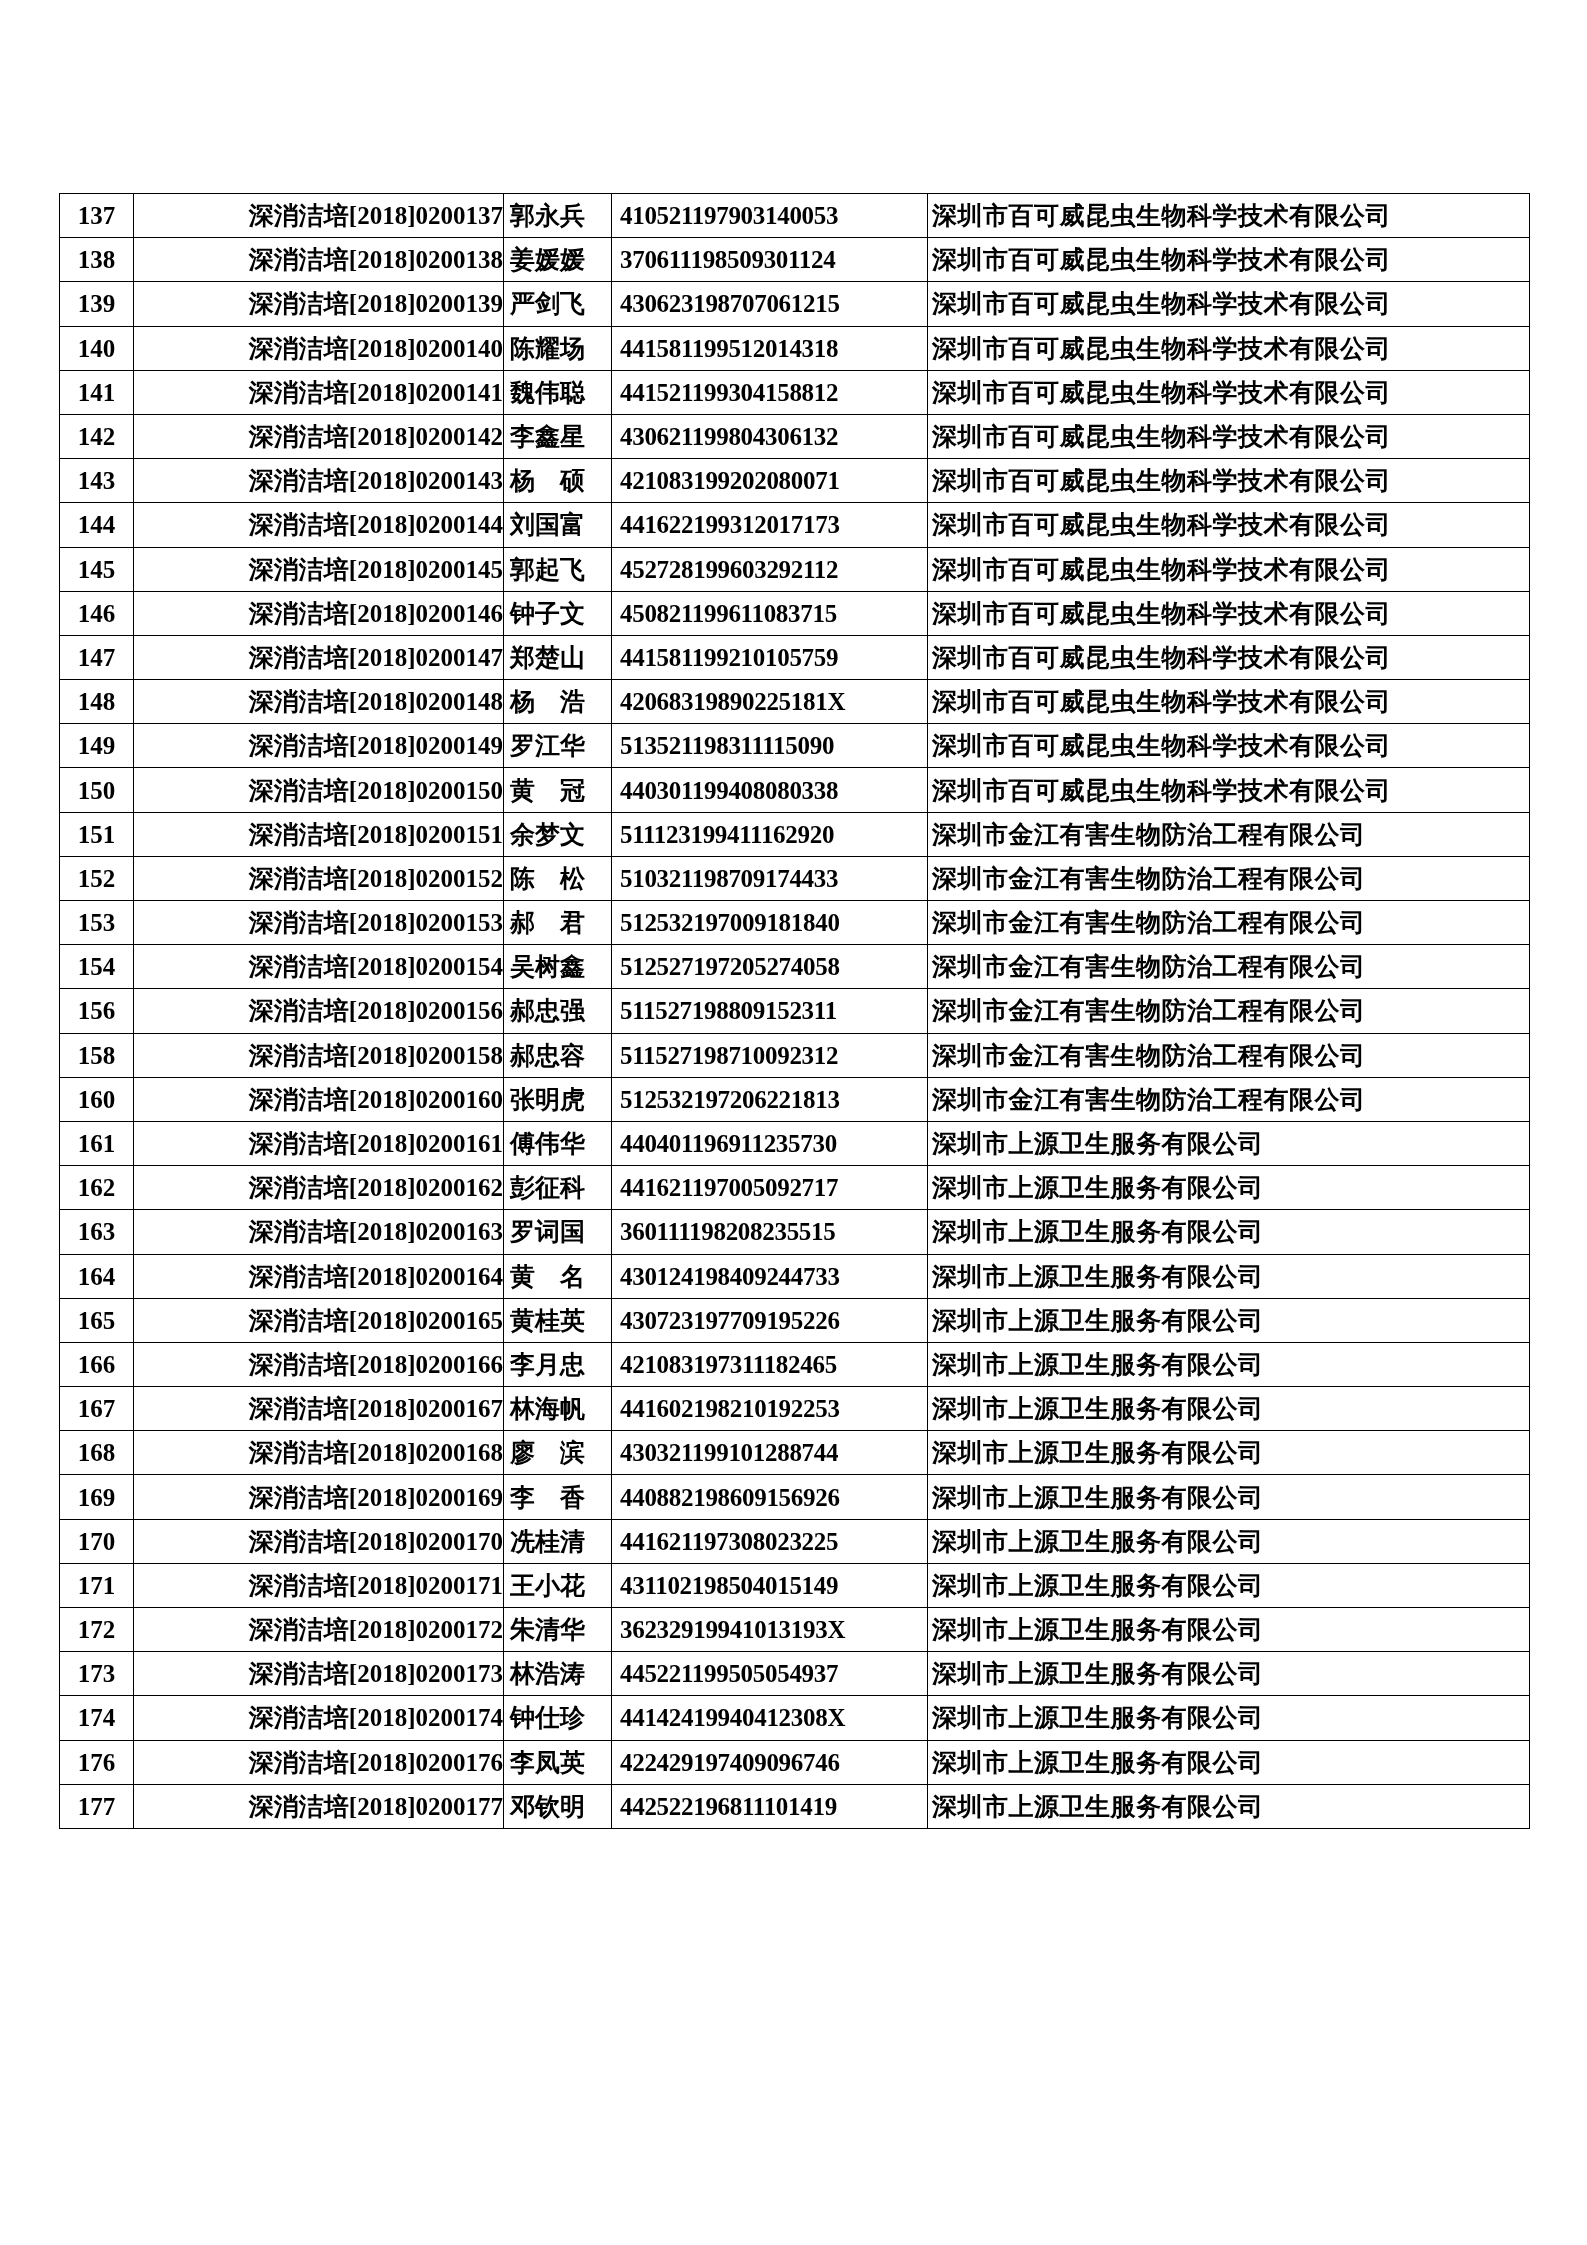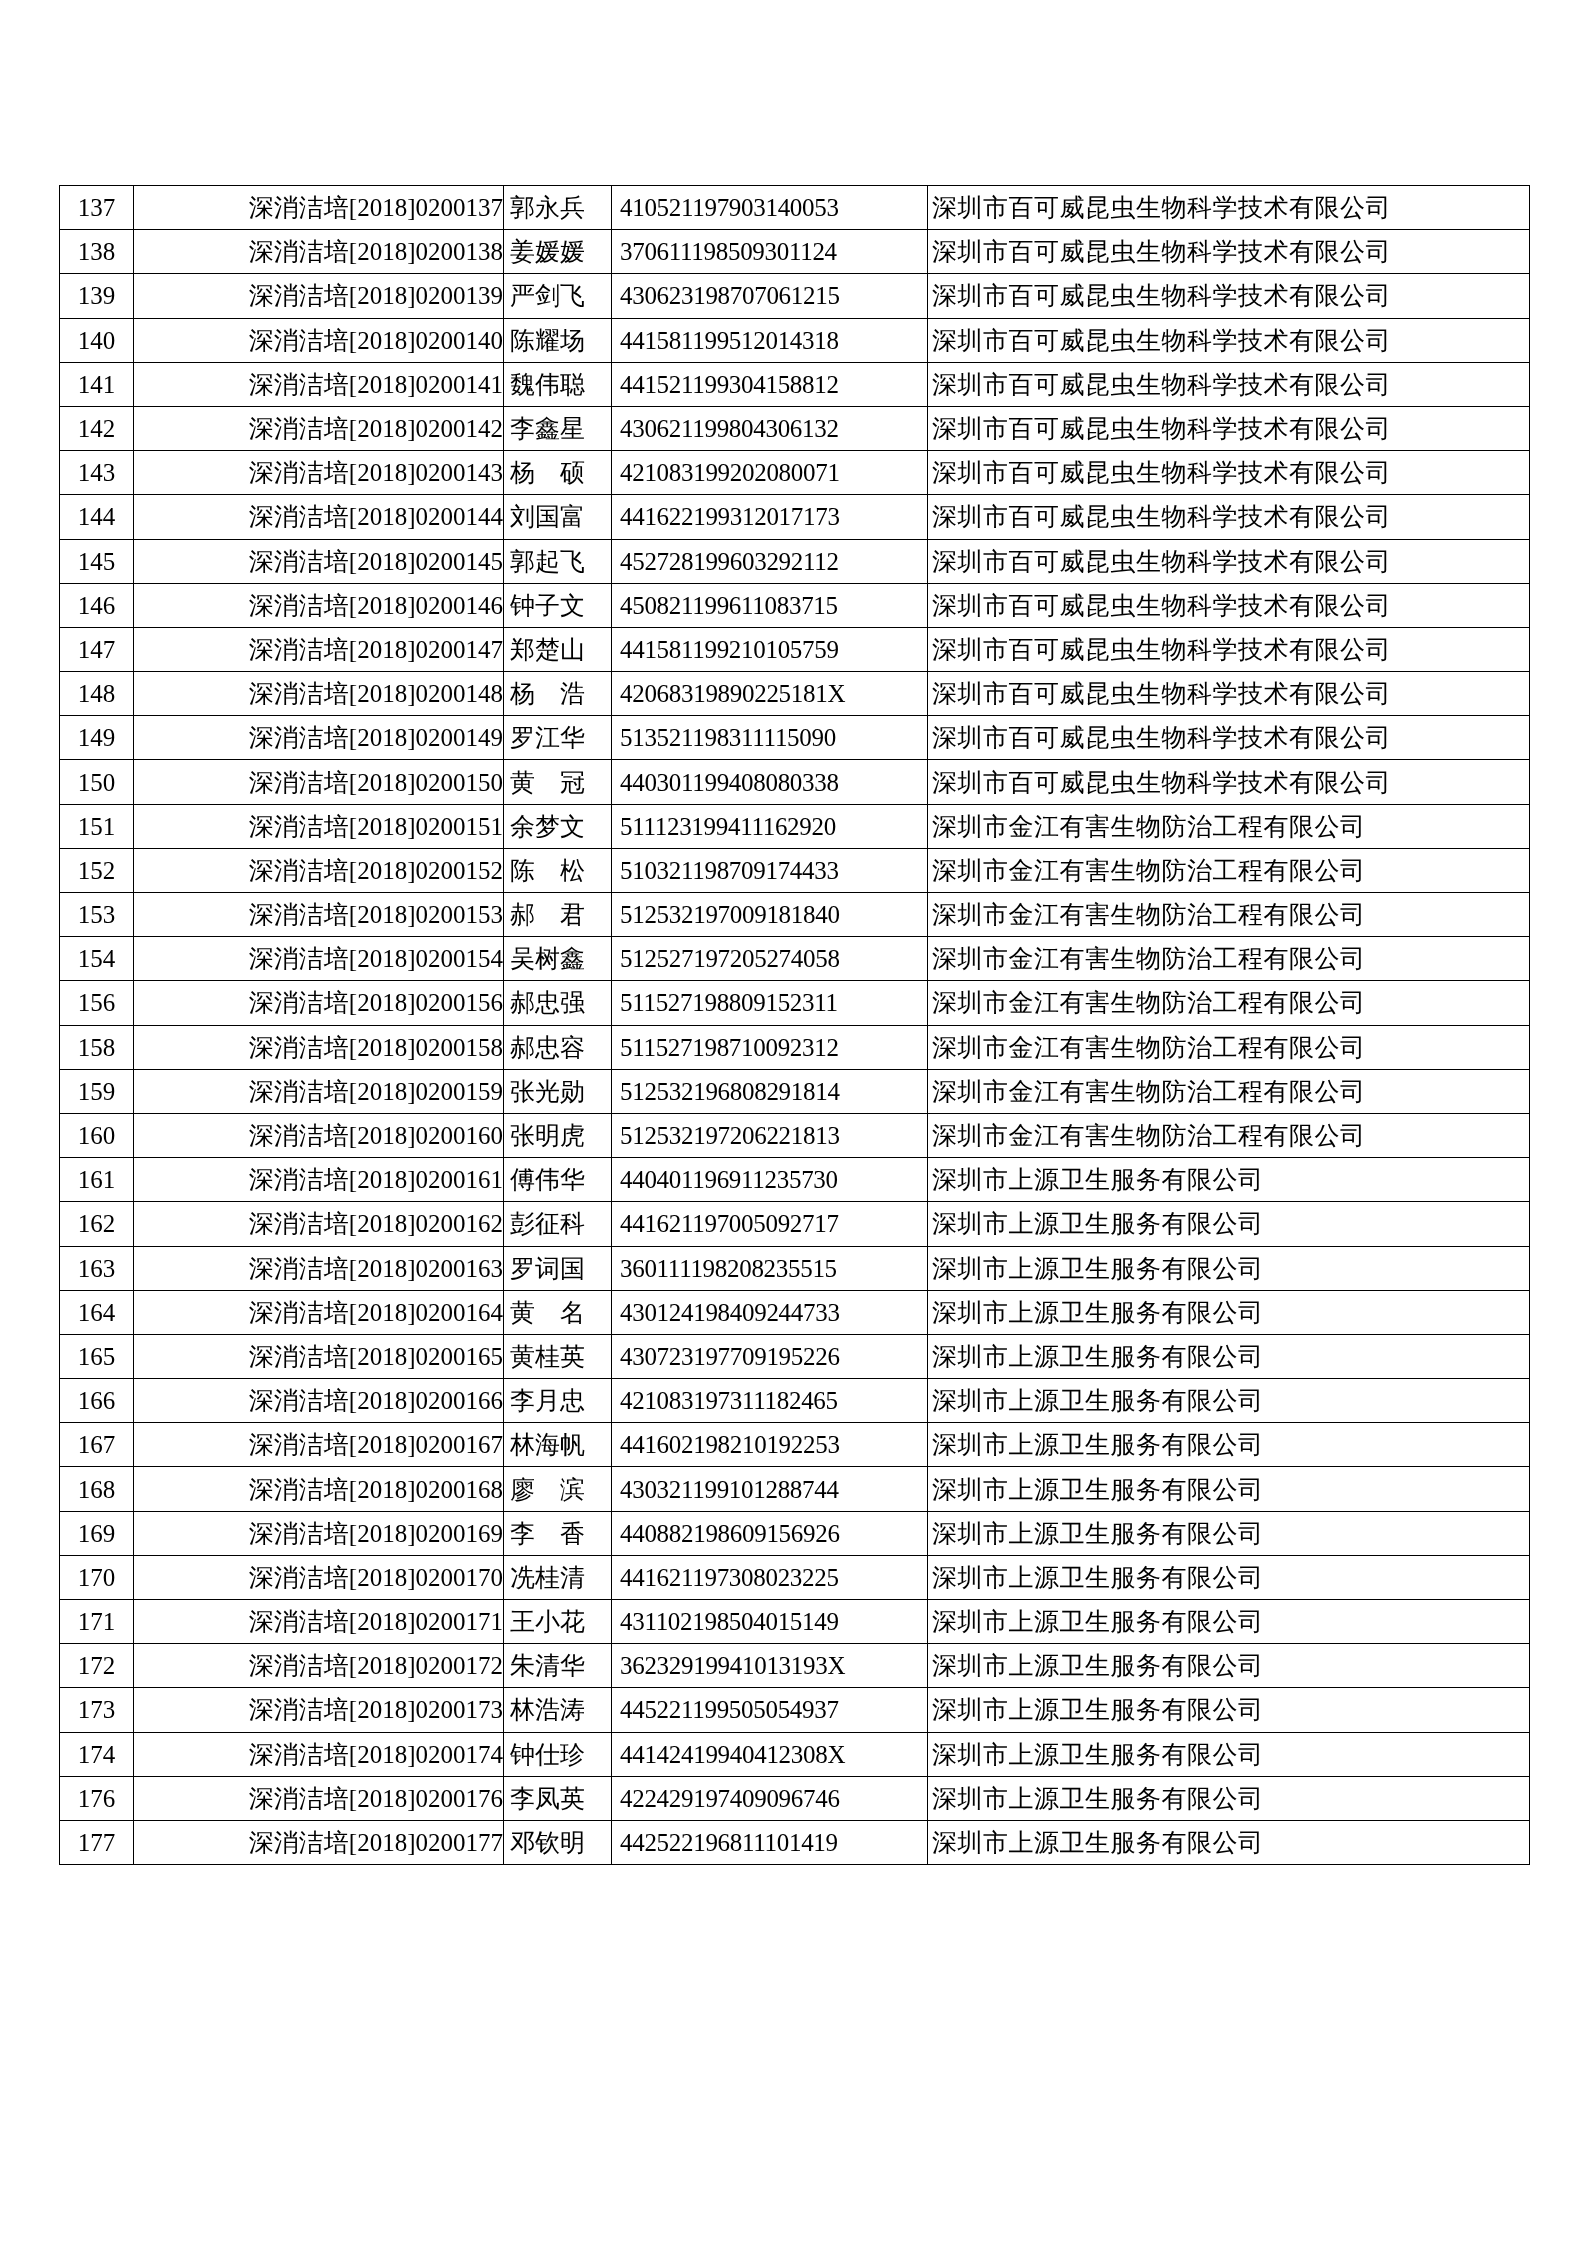--- a/index.html
+++ b/index.html
@@ -1,21 +1,22 @@
 <!DOCTYPE html>
 <html><head>
 <meta charset="utf-8">
 <style>
   html, body { margin: 0; padding: 0; background: #ffffff; }
   body { width: 1587px; height: 2245px; position: relative; overflow: hidden;
          font-family: "DejaVu Serif", "Liberation Serif", serif; color: #000; }
   #doc-table {
-    position: absolute; left: 59px; top: 185px;
+    position: absolute; left: 59px; top: 193px;
     border-collapse: collapse; table-layout: fixed;
     width: 1470px;
+    font-weight: bold;
   }
   #doc-table td {
     border: 1.3px solid #000;
     height: 43.2px; padding: 0 0 0 7px;
     font-size: 25px; line-height: 43px;
     white-space: nowrap; overflow: hidden;
     vertical-align: middle;
     font-family: "Liberation Serif", "DejaVu Serif", serif;
   }
   #doc-table td.c-idx { text-align: center; padding: 0; }
@@ -172,27 +173,20 @@
     <td class="c-co">深圳市金江有害生物防治工程有限公司</td>
   </tr>
       <tr>
     <td class="c-idx">158</td>
     <td class="c-cert">深消洁培[2018]0200158</td>
     <td class="c-name">郝忠容</td>
     <td class="c-id">511527198710092312</td>
     <td class="c-co">深圳市金江有害生物防治工程有限公司</td>
   </tr>
       <tr>
-    <td class="c-idx">159</td>
-    <td class="c-cert">深消洁培[2018]0200159</td>
-    <td class="c-name">张光勋</td>
-    <td class="c-id">512532196808291814</td>
-    <td class="c-co">深圳市金江有害生物防治工程有限公司</td>
-  </tr>
-      <tr>
     <td class="c-idx">160</td>
     <td class="c-cert">深消洁培[2018]0200160</td>
     <td class="c-name">张明虎</td>
     <td class="c-id">512532197206221813</td>
     <td class="c-co">深圳市金江有害生物防治工程有限公司</td>
   </tr>
       <tr>
     <td class="c-idx">161</td>
     <td class="c-cert">深消洁培[2018]0200161</td>
     <td class="c-name">傅伟华</td>

